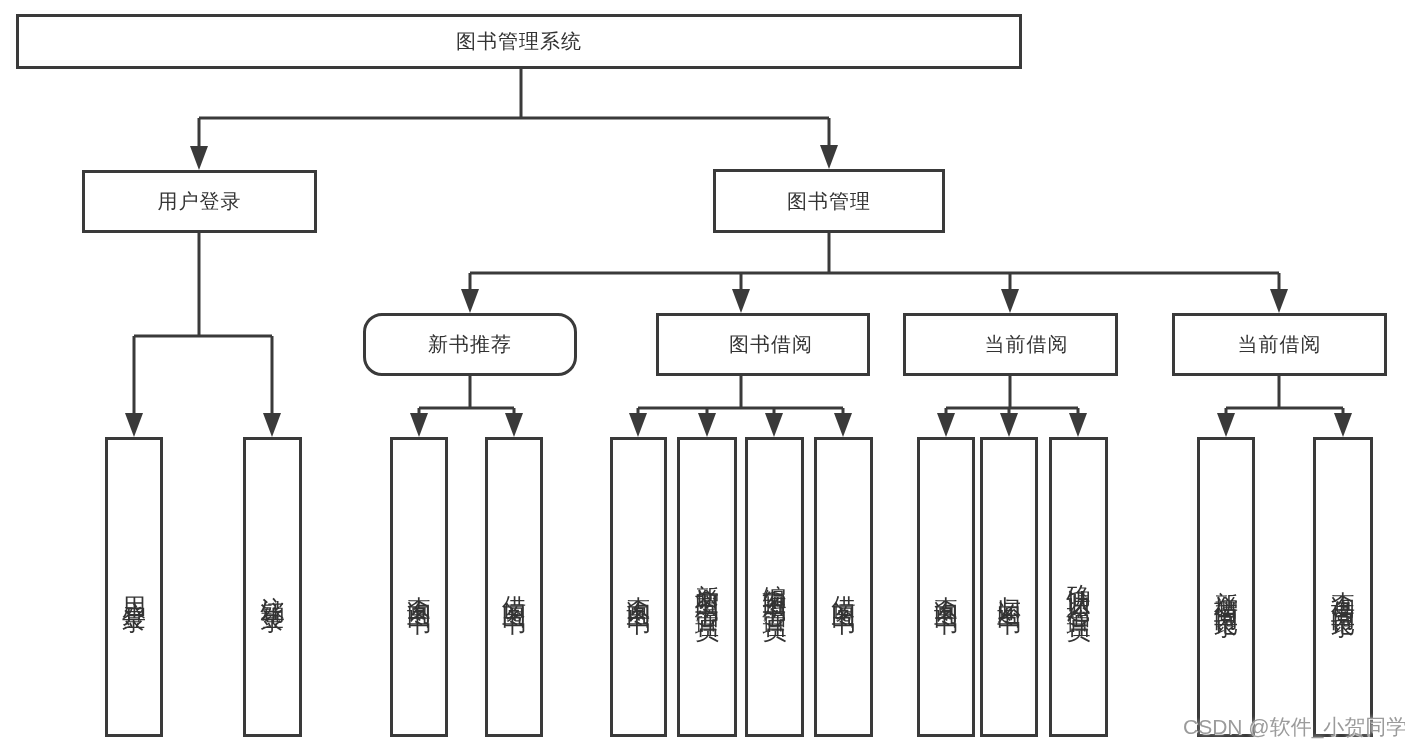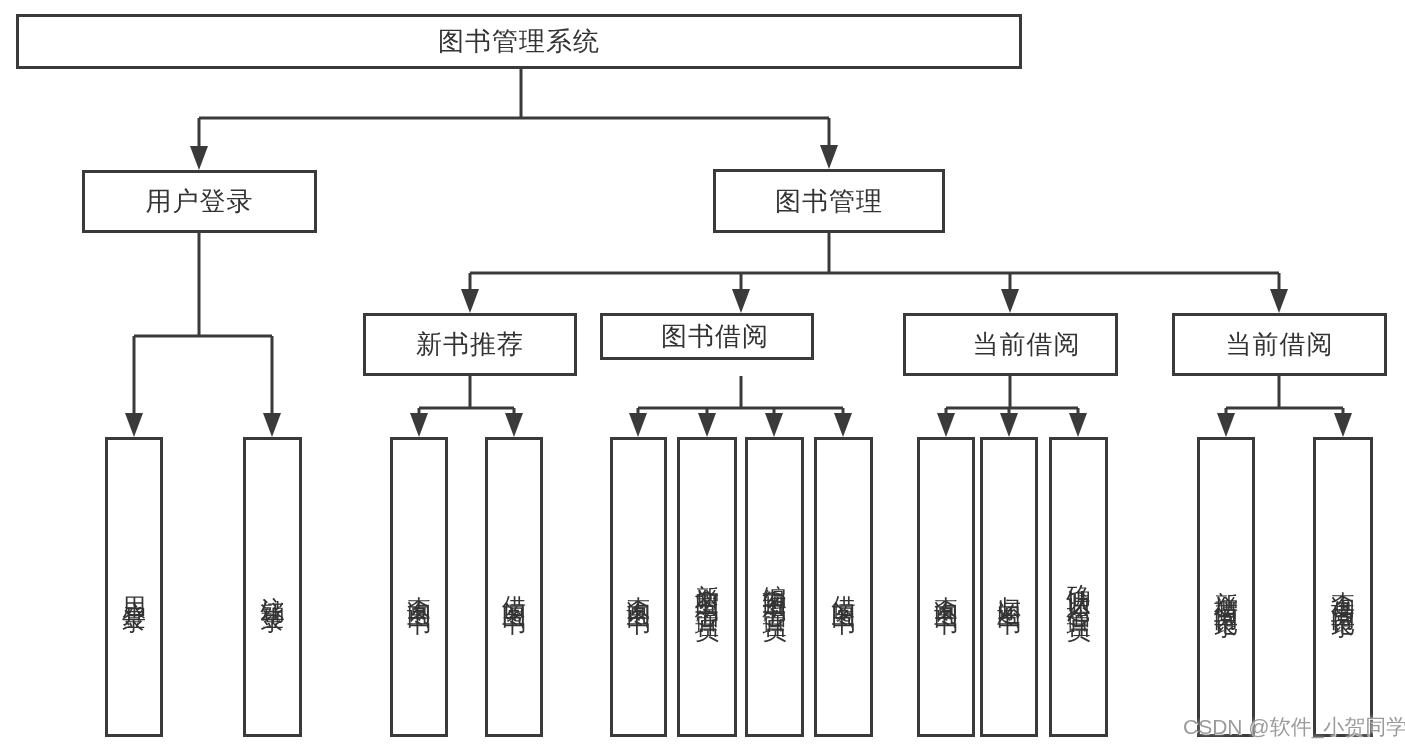--- a/index.html
+++ b/index.html
@@ -28,21 +28,21 @@
   .node {
     position: absolute;
     box-sizing: border-box;
     border: 3px solid #3a3a3a;
     background: #ffffff;
     display: flex;
     align-items: center;
     justify-content: center;
     color: #333333;
   }
-  .h-node { font-size: 26px; letter-spacing: 1px; white-space: nowrap; }
+  .h-node { font-size: 20px; letter-spacing: 1px; white-space: nowrap; }
   .v-node span {
     writing-mode: vertical-lr;
     text-orientation: mixed;
     font-size: 24px;
     letter-spacing: 5px;
     line-height: 1;
     color: #333333;
   }
   .watermark {
     position: absolute;
@@ -94,22 +94,22 @@
     <path class="wire" d="M1279 376 V408 M1226 408 H1343 M1226 408 V417 M1343 408 V417"></path>
     <path class="arrow" d="M1217 413 L1235 413 L1226 437 Z"></path>
     <path class="arrow" d="M1334 413 L1352 413 L1343 437 Z"></path>
   </svg>
 
   <div class="node h-node" style="left:16px; top:14px; width:1006px; height:55px;">图书管理系统</div>
 
   <div class="node h-node" style="left:82px; top:170px; width:235px; height:63px;">用户登录</div>
   <div class="node h-node" style="left:713px; top:169px; width:232px; height:64px;text-align:right;">图书管理</div>
 
-  <div class="node h-node" style="left:363px; top:313px; width:214px; height:63px;">新书推荐</div>
-  <div class="node h-node" style="left:600px; top:313px; width:214px; height:47px;padding-left:16px;">图书借阅</div>
+  <div class="node h-node" style="left:363px; top:313px; width:214px; height:63px;border-radius:19px;">新书推荐</div>
+  <div class="node h-node" style="left:656px; top:313px; width:214px; height:63px;padding-left:16px;">图书借阅</div>
   <div class="node h-node" style="left:903px; top:313px; width:215px; height:63px;padding-left:32px;">当前借阅</div>
   <div class="node h-node" style="left:1172px; top:313px; width:215px; height:63px;">当前借阅</div>
 
   <div class="node v-node" style="left:105px; top:437px; width:58px; height:300px;">
     <span>用户登录</span>
   </div>
   <div class="node v-node" style="left:243px; top:437px; width:59px; height:300px;">
     <span>注销登录</span>
   </div>
 

